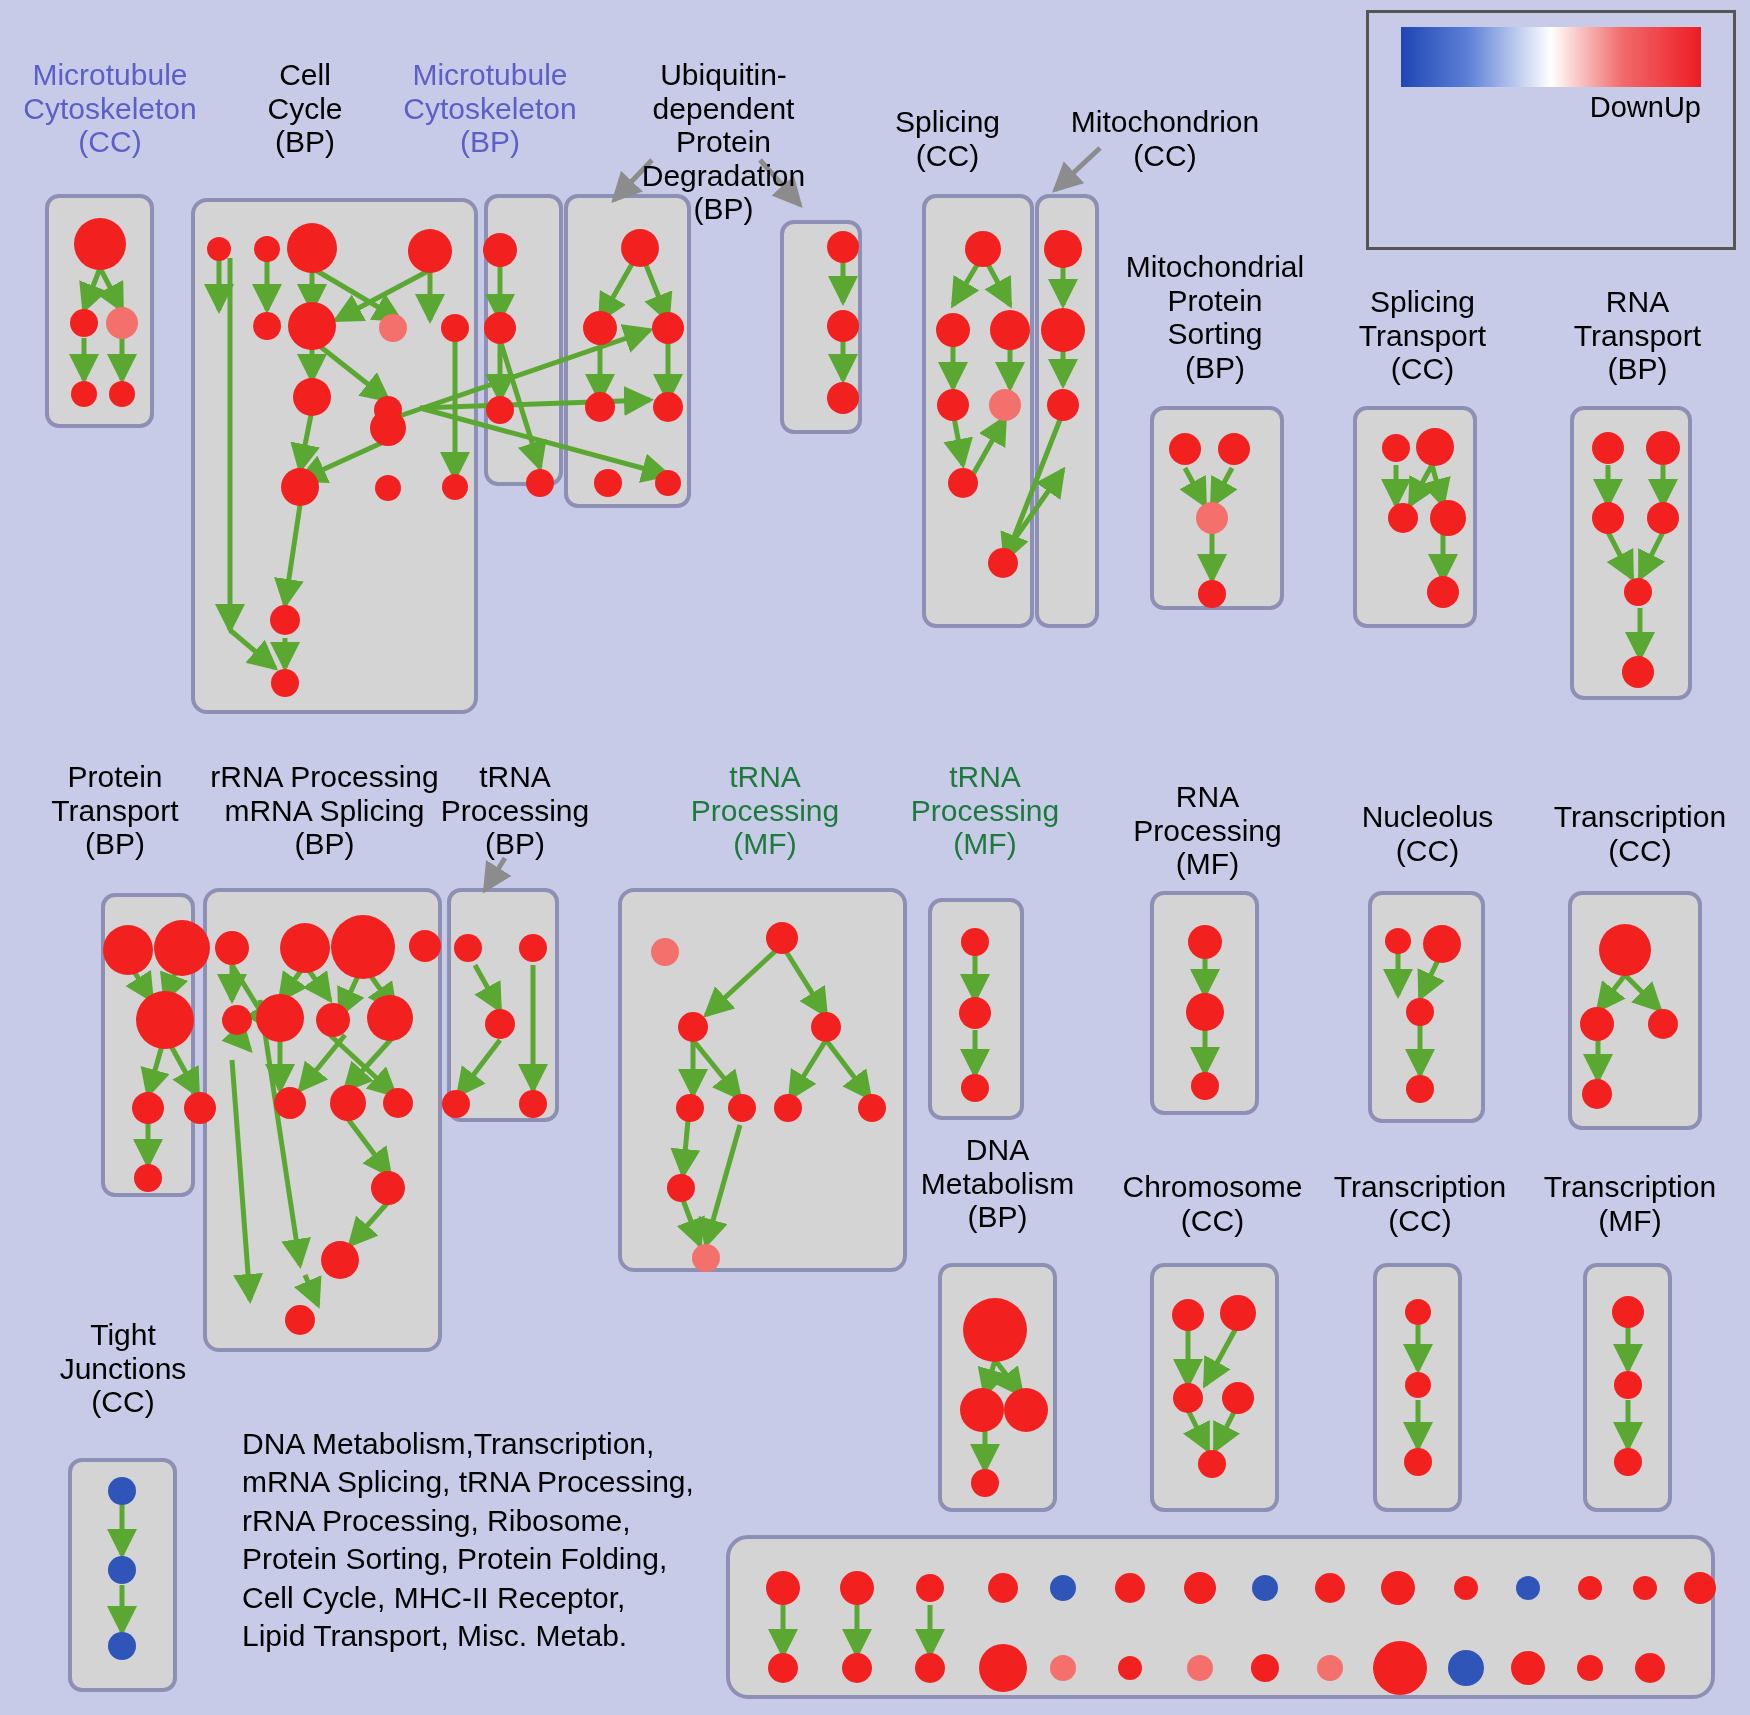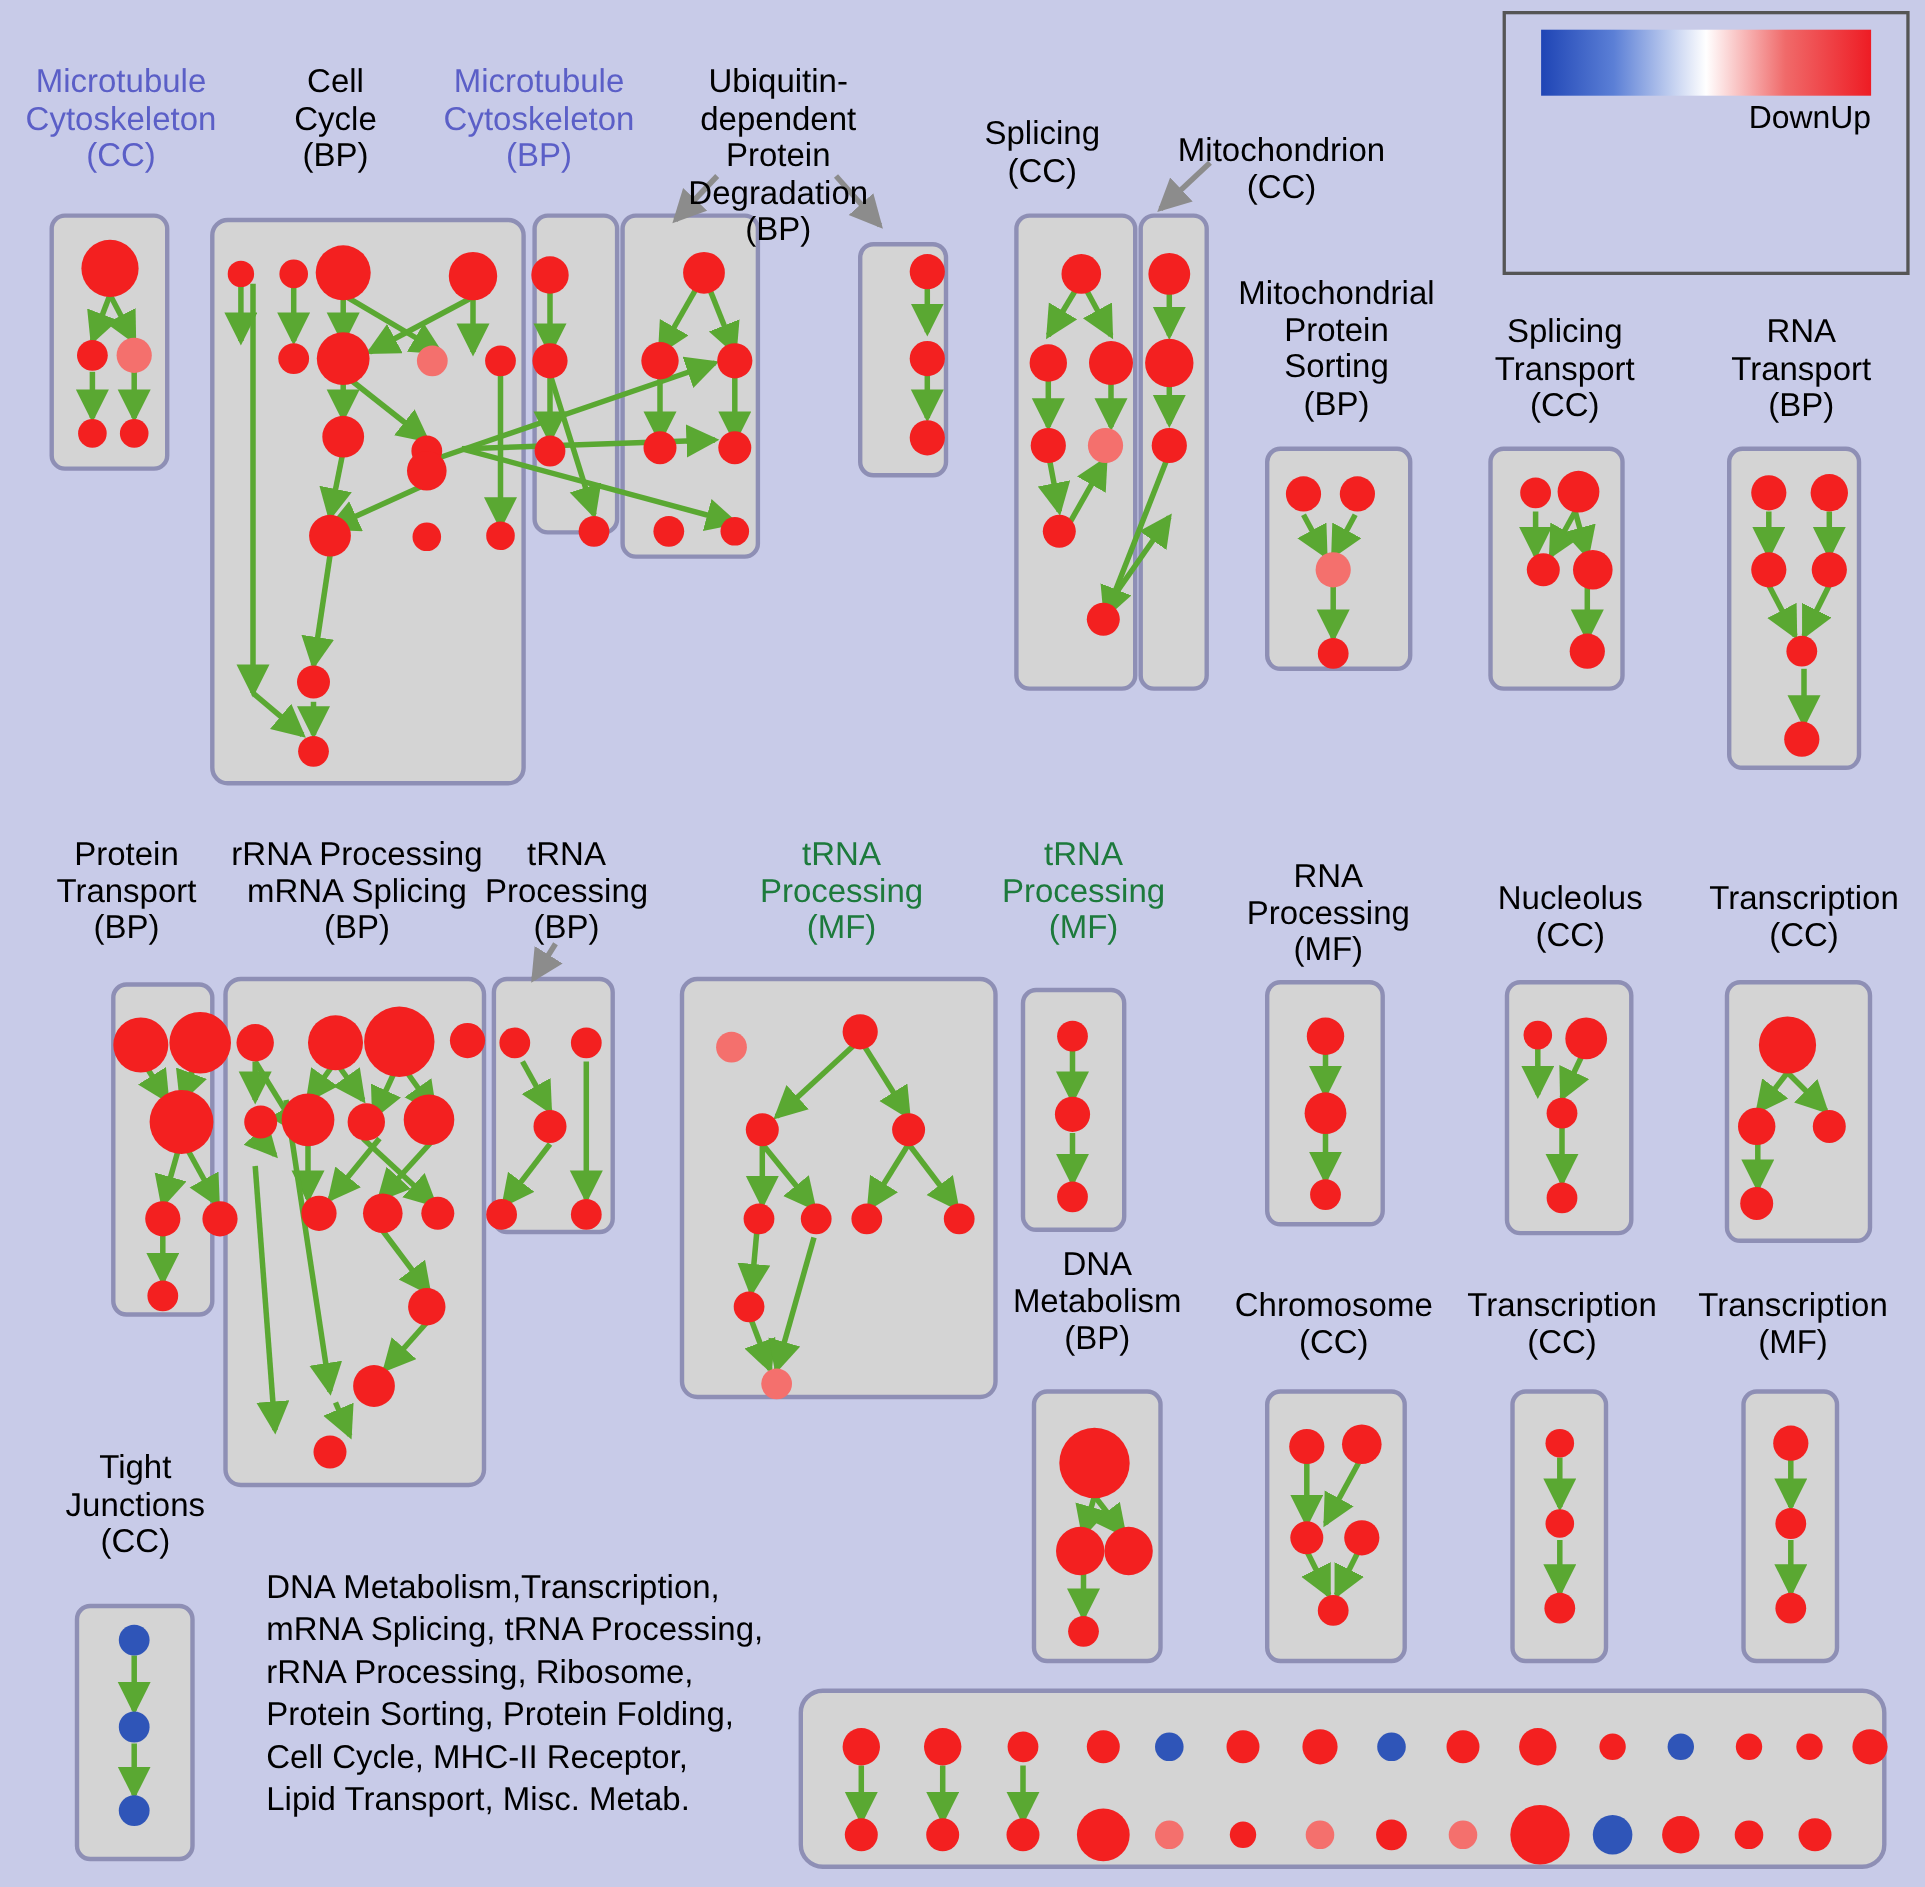--- a/index.html
+++ b/index.html
@@ -429,28 +429,28 @@
 
 <div class="label purple" style="left:10px;top:58px;width:200px;">Microtubule
 Cytoskeleton
 (CC)</div>
 <div class="label" style="left:240px;top:58px;width:130px;">Cell
 Cycle
 (BP)</div>
 <div class="label purple" style="left:390px;top:58px;width:200px;">Microtubule
 Cytoskeleton
 (BP)</div>
-<div class="label" style="left:600px;top:58px;width:215px;">Ubiquitin-
+<div class="label" style="left:616px;top:58px;width:215px;">Ubiquitin-
 dependent
 Protein
 Degradation
 (BP)</div>
 <div class="label" style="left:865px;top:105px;width:165px;">Splicing
 (CC)</div>
-<div class="label" style="left:1060px;top:105px;width:210px;margin-top:15px;">Mitochondrion
+<div class="label" style="left:1060px;top:105px;width:210px;">Mitochondrion
 (CC)</div>
 <div class="label" style="left:1100px;top:250px;width:230px;">Mitochondrial
 Protein
 Sorting
 (BP)</div>
 <div class="label" style="left:1330px;top:285px;width:185px;">Splicing
 Transport
 (CC)</div>
 <div class="label" style="left:1550px;top:285px;width:175px;">RNA
 Transport

